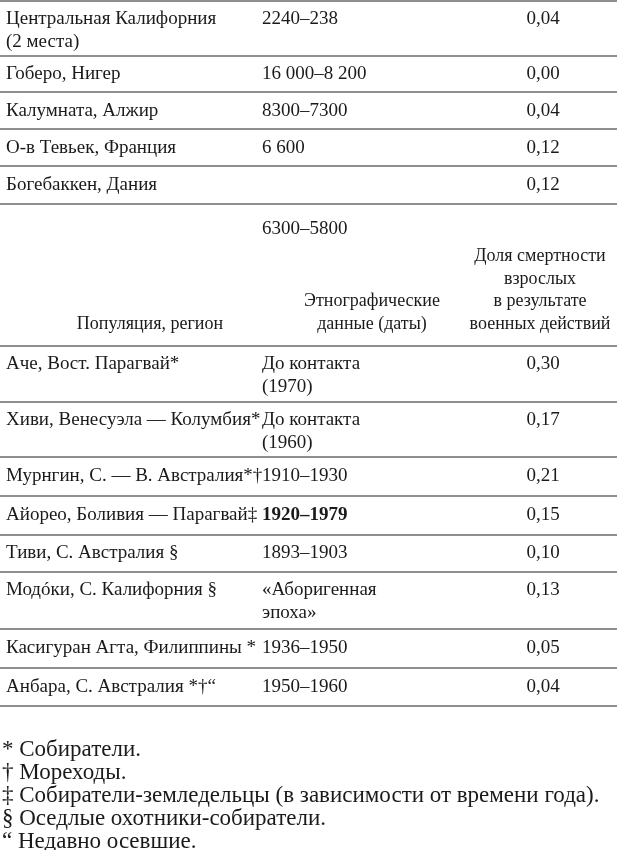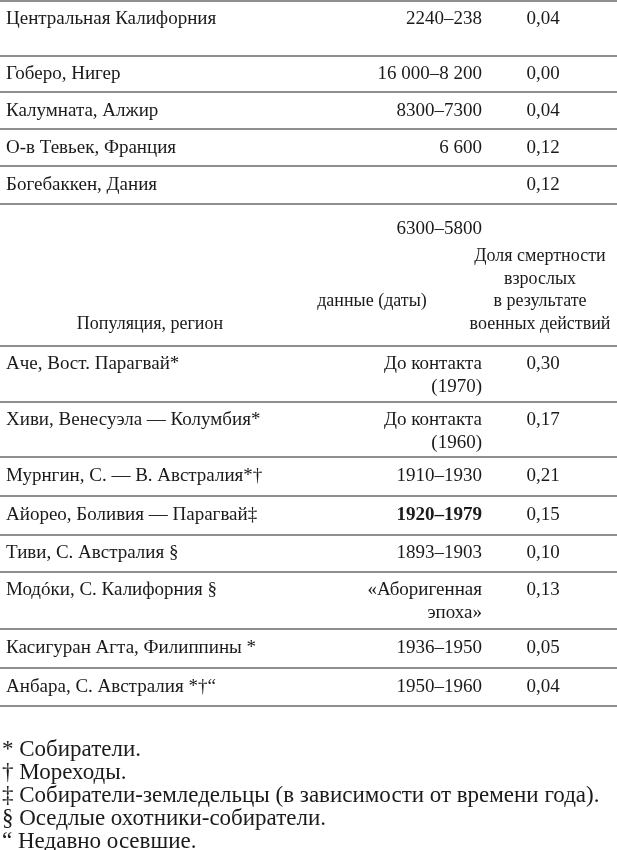--- a/index.html
+++ b/index.html
@@ -22,21 +22,21 @@
       width: 617px;
       height: 2px;
       background: #8f8f8f;
     }
     .cell {
       position: absolute;
       line-height: 23px;
       white-space: nowrap;
     }
     .c1 { left: 6px; text-align: left; }
-    .c2 { left: 262px; width: 220px; text-align: right; }
+    .c2 { left: 262px; width: 220px; text-align: left; }
     .c3 { left: 468px; width: 150px; text-align: center; }
     .block { display: block; }
     .hdr {
       position: absolute;
       font-size: 18px;
       line-height: 22.5px;
       text-align: center;
       white-space: nowrap;
     }
     .foot {
@@ -49,20 +49,21 @@
   </style>
 </head>
 <body>
 
 <div>
   <div class="hline" style="top:0px;"></div>
 
   <div>
     <div class="cell c1" style="top:6px;">
       <span class="block">Центральная Калифорния</span>
+      <span class="block">(2 места)</span>
     </div>
     <div class="cell c2" style="top:6px;">2240–238</div>
     <div class="cell c3" style="top:6px;">0,04</div>
   </div>
   <div class="hline" style="top:55px;"></div>
 
   <div>
     <div class="cell c1" style="top:61px;">Гоберо, Нигер</div>
     <div class="cell c2" style="top:61px;">16 000–8 200</div>
     <div class="cell c3" style="top:61px;">0,00</div>
@@ -89,20 +90,21 @@
     <div class="cell c3" style="top:172px;">0,12</div>
   </div>
   <div class="hline" style="top:203px;"></div>
 </div>
 
 <div>
 
   <div>
     <div class="hdr" style="left:40px; width:220px; top:312px;">Популяция, регион</div>
     <div class="hdr" style="left:262px; width:220px; top:289px;">
+      <span class="block">Этнографические</span>
       <span class="block">данные (даты)</span>
     </div>
     <div class="hdr" style="left:464px; width:152px; top:244px;">
       <span class="block">Доля смертности</span>
       <span class="block">взрослых</span>
       <span class="block">в результате</span>
       <span class="block">военных действий</span>
     </div>
   </div>
   <div class="hline" style="top:345px;"></div>

